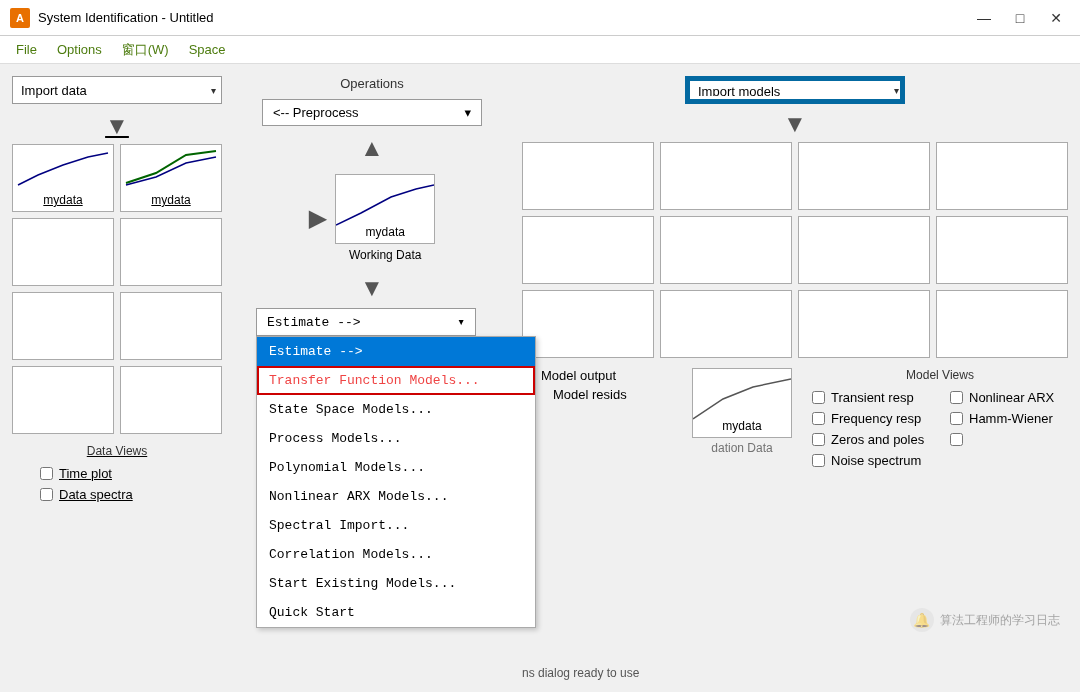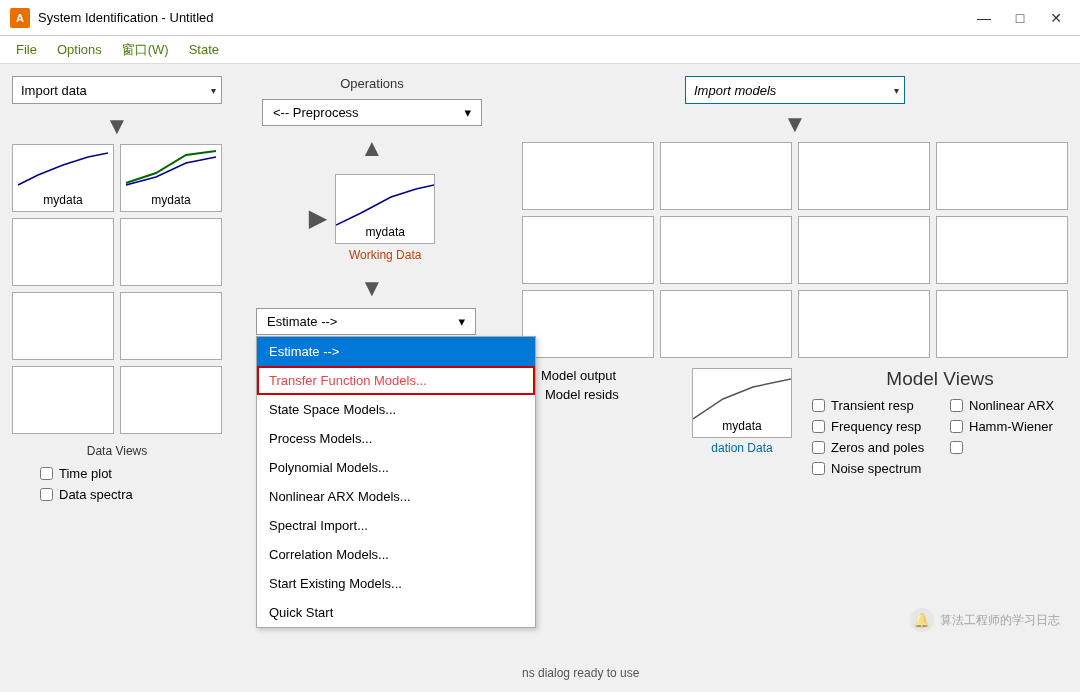--- a/index.html
+++ b/index.html
@@ -80,20 +80,21 @@
       height: calc(692px - 64px);
       padding: 12px;
       gap: 10px;
       background: #f0f0f0;
     }
 
     
     .left-panel {
       width: 210px;
       flex-shrink: 0;
+      text-decoration: underline;
     }
 
     .dropdown-row {
       margin-bottom: 8px;
     }
     .dropdown-wrapper {
       position: relative;
       display: inline-block;
       width: 100%;
     }
@@ -225,38 +226,39 @@
       padding-bottom: 4px;
       position: relative;
     }
     .working-data-label {
       font-size: 12px;
       color: #000;
       text-align: center;
     }
     .working-data-caption {
       font-size: 12px;
-      color: #c2410c;
+      color: #000000;
       text-align: center;
       margin-top: 4px;
     }
 
     .center-working-row {
       display: flex;
       align-items: center;
       width: 100%;
       justify-content: center;
       margin: 6px 0;
     }
 
     
     .estimate-wrapper {
       position: relative;
       width: 232px;
       margin-top: 6px;
+      font-family: Liberation Mono, monospace;
     }
 
     
     .dropdown-menu {
       position: absolute;
       top: 28px;
       left: 0;
       width: 280px;
       background: white;
       border: 1px solid #aaa;
@@ -294,21 +296,21 @@
     }
     .model-cell {
       border: 1px solid #aaa;
       background: white;
       height: 68px;
       cursor: pointer;
     }
 
     .model-views-label {
       text-align: center;
-      font-size: 19px;
+      font-size: 12px;
       color: #333;
       margin-bottom: 8px;
     }
 
     .validation-mini {
       width: 100px;
       height: 70px;
       border: 1px solid #aaa;
       background: white;
       display: flex;
@@ -386,21 +388,21 @@
     <button class="title-btn">—</button>
     <button class="title-btn">□</button>
     <button class="title-btn close">✕</button>
   </div>
 </div>
 
 <div class="menu-bar">
   <div class="menu-item">File</div>
   <div class="menu-item">Options</div>
   <div class="menu-item">窗口(W)</div>
-  <div class="menu-item">State</div>
+  <div class="menu-item">Space</div>
 </div>
 
 <div class="main-content">
 
   <div class="left-panel">
 
     <div class="dropdown-row">
       <div class="dropdown-wrapper">
         <select>
           <option>Import data</option>
@@ -510,21 +512,21 @@
         </div>
       </div>
 
     </div>
   </div>
 
   <div class="right-panel">
 
     <div style="display:flex; justify-content:center; margin-bottom:6px;">
       <div class="dropdown-wrapper import-models-wrapper">
-        <select style="width:220px; padding:3px 40px 3px 8px; border:1px solid #0369a1; background:white; font-size:13px; appearance:none; height:28px;font-style:italic;">
+        <select style="width:220px; padding:3px 40px 3px 8px; border:5px solid #0369a1; background:white; font-size:13px; appearance:none; height:28px;">
           <option>Import models</option>
         </select>
         <span class="dropdown-arrow">▾</span>
       </div>
     </div>
 
     <div style="text-align:center; font-size:24px; color:#555; margin-bottom:4px;">▼</div>
 
     <div class="models-grid">
       <div class="model-cell"></div>
@@ -541,34 +543,34 @@
       <div class="model-cell"></div>
     </div>
 
     <div style="display:flex; gap:20px;">
 
       <div style="min-width:150px;">
         <div style="display:flex; align-items:center; gap:6px; margin-bottom:4px;">
           <input type="checkbox" style="">
           <span>Model output</span>
         </div>
-        <div style="display:flex; align-items:flex-end; gap:10px;">
+        <div style="display:flex; align-items:flex-end; gap:18px;">
           <input type="checkbox" style="">
           <span>Model resids</span>
         </div>
       </div>
 
       <div style="display:flex; flex-direction:column; align-items:center;">
         <div class="validation-mini">
           <svg width="98" height="55" viewBox="0 0 98 55" style="position:absolute;top:0;left:0;">
             <polyline points="0,50 30,30 60,18 98,10" fill="none" stroke="#555" stroke-width="1.5"></polyline>
           </svg>
           <span style="font-size:12px; z-index:1;">mydata</span>
         </div>
-        <span style="font-size:12px; color:#0369a1; margin-top:3px; text-align:center;">dation Data</span>
+        <span style="font-size:12px; color:#737373; margin-top:3px; text-align:center;">dation Data</span>
       </div>
 
       <div style="flex:1;">
         <div class="model-views-label">Model Views</div>
         <div style="display:grid; grid-template-columns:1fr 1fr; gap:6px 20px;">
           <div style="display:flex; align-items:center; gap:6px;">
             <input type="checkbox" style="">
             <span>Transient resp</span>
           </div>
           <div style="display:flex; align-items:center; gap:6px;">

